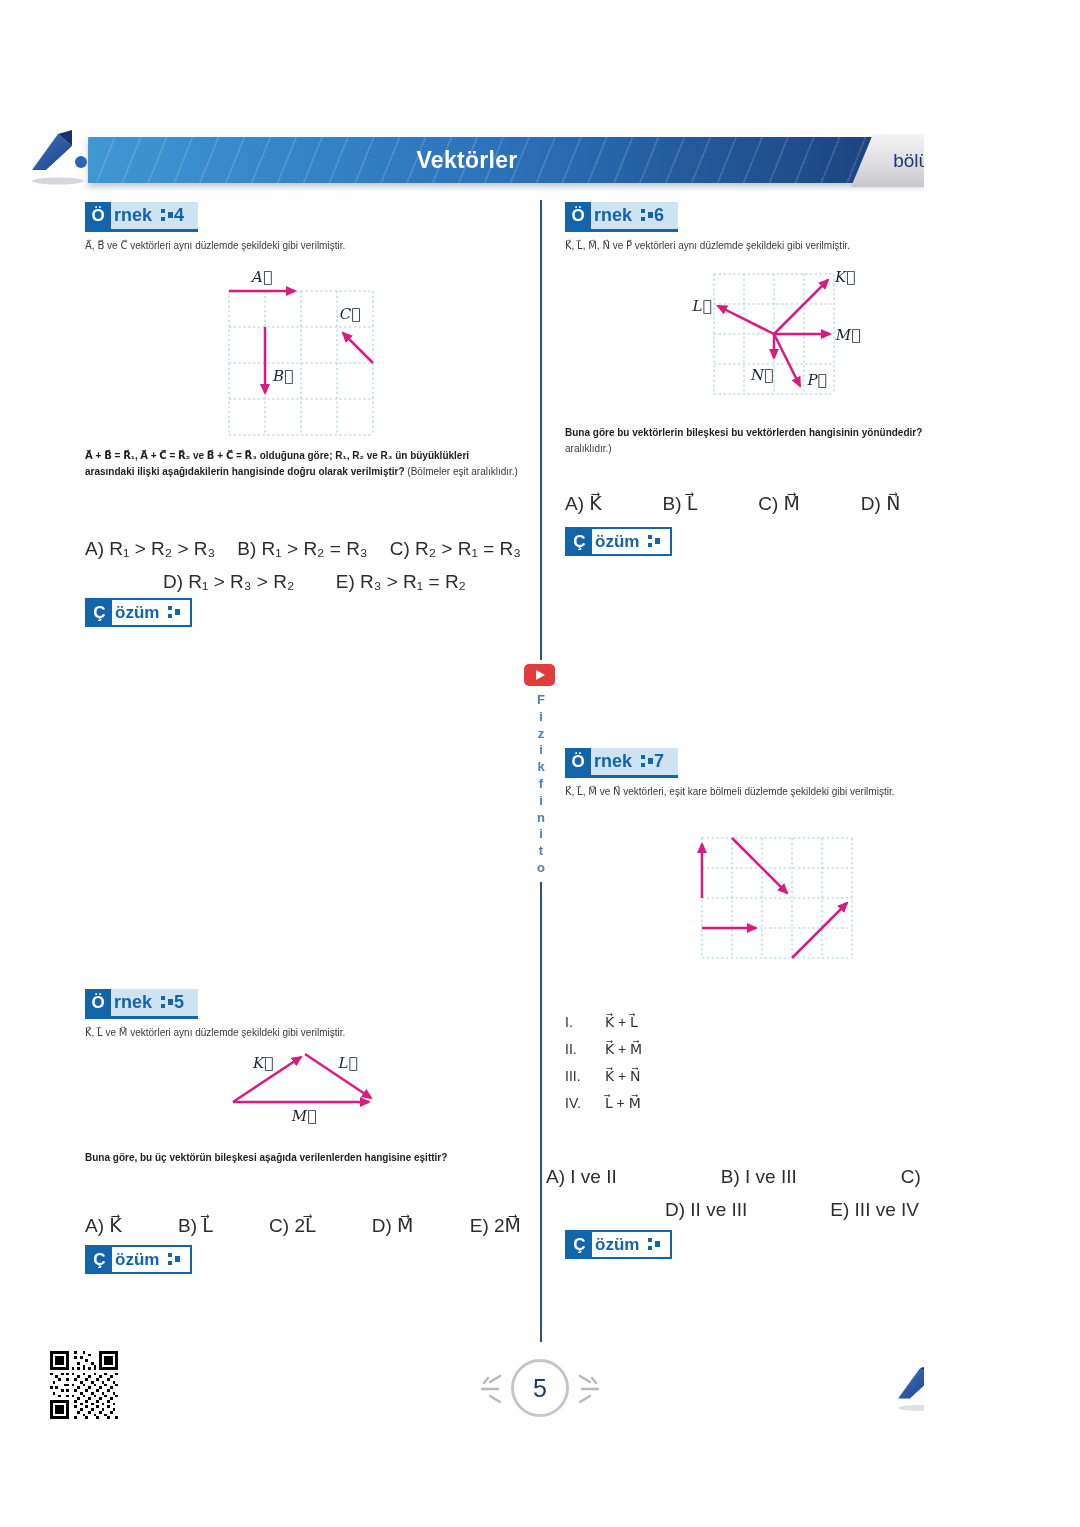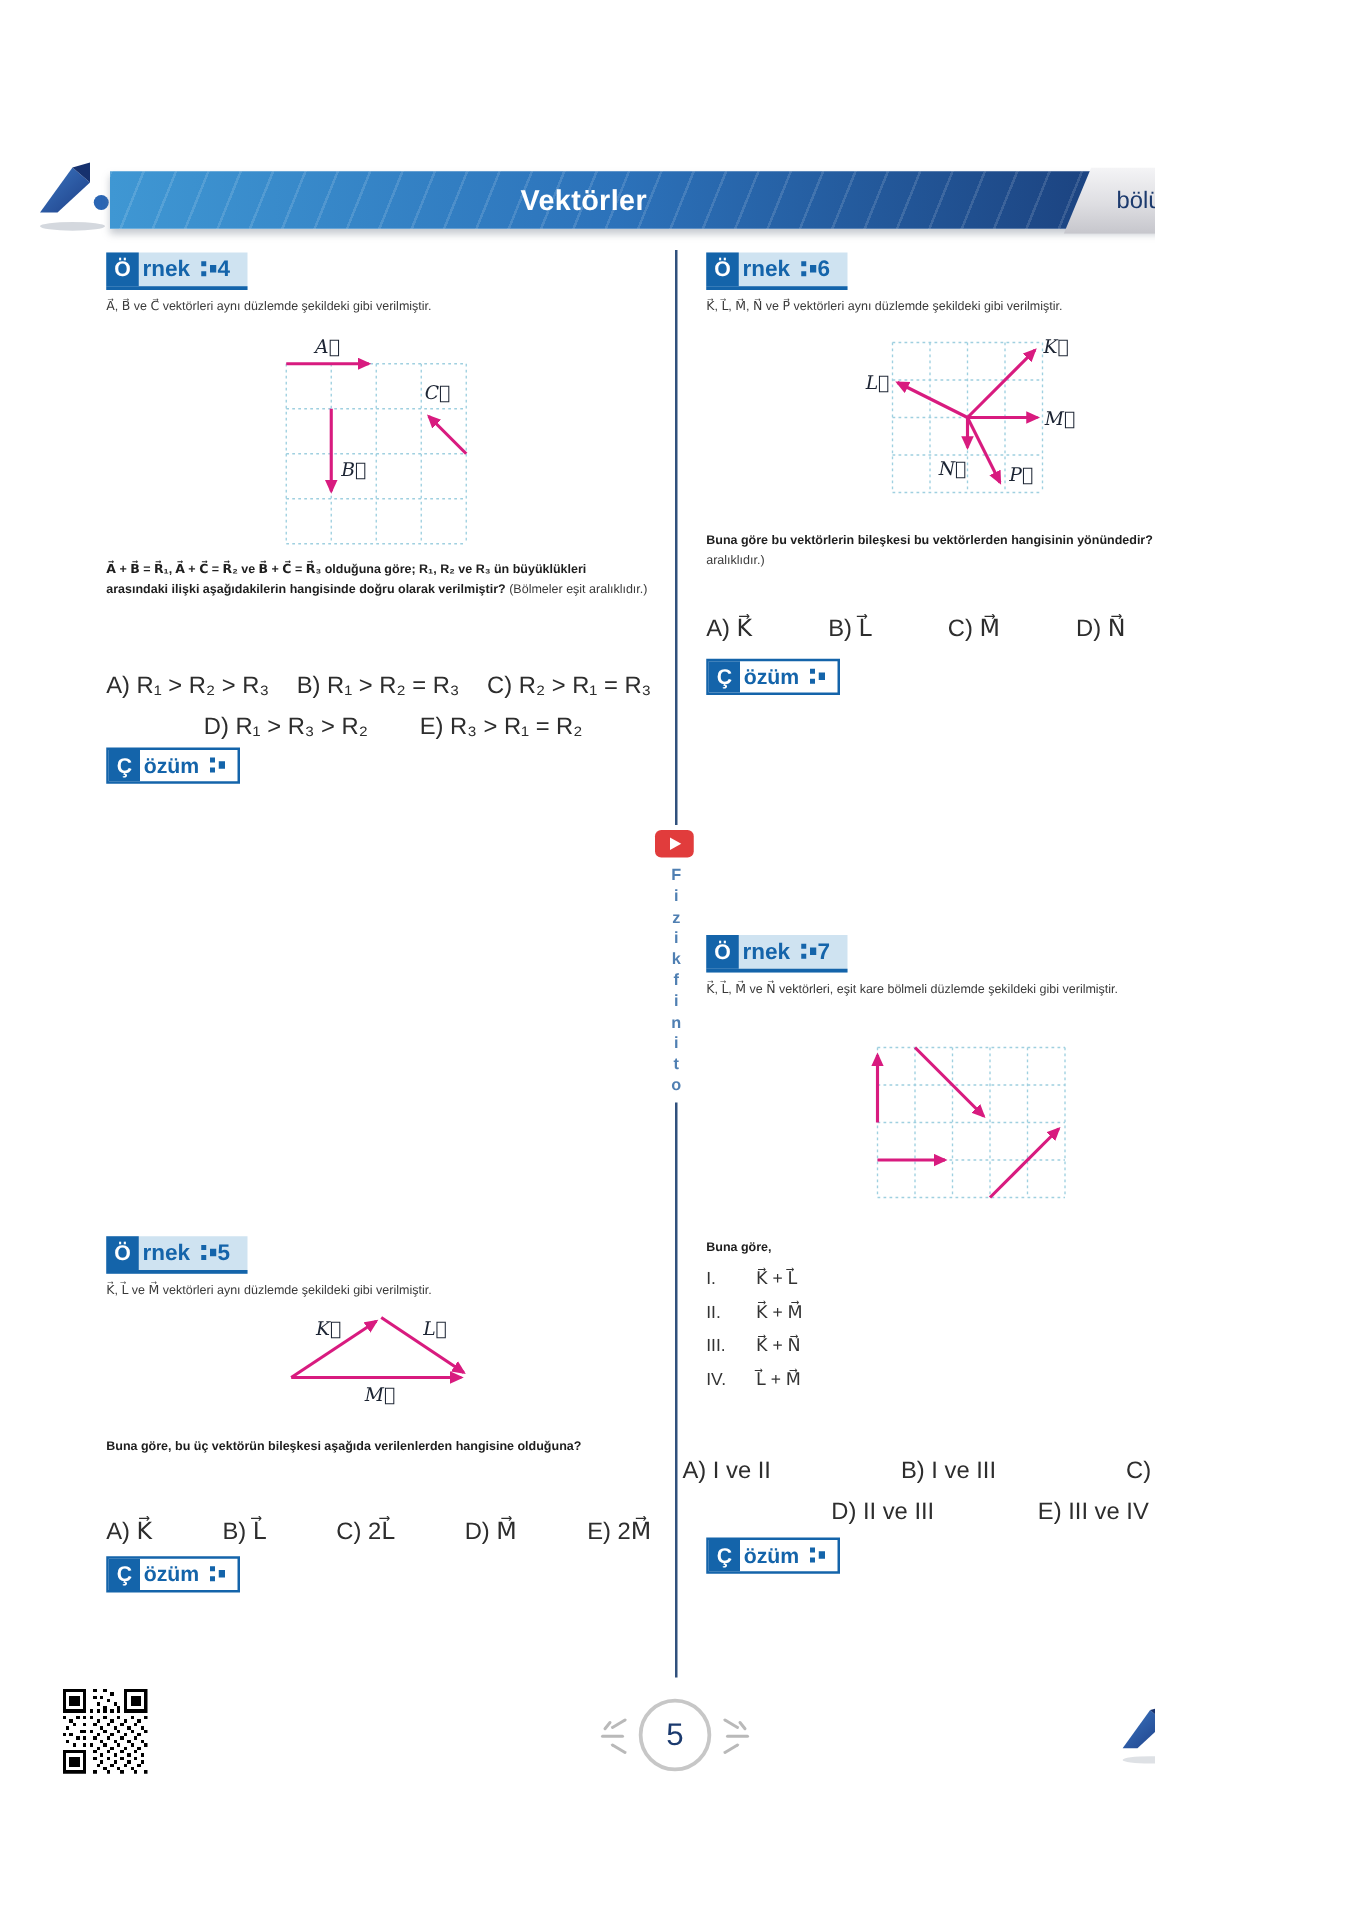--- a/index.html
+++ b/index.html
@@ -197,21 +197,21 @@
       </defs>
     <line class="vec" x1="78" y1="72" x2="146" y2="27" marker-end="url(#m5)"></line>
     <line class="vec" x1="150" y1="24" x2="216" y2="68" marker-end="url(#m5)"></line>
     <line class="vec" x1="78" y1="72" x2="214" y2="72" marker-end="url(#m5)"></line>
     <text class="vl" x="108" y="38" text-anchor="middle">K⃗</text>
     <text class="vl" x="193" y="38" text-anchor="middle">L⃗</text>
     <text class="vl" x="149" y="91" text-anchor="middle">M⃗</text>
   </svg>
 
   <p class="txt" style="left:85px;top:1140px;">
-    <span class="bold">Buna göre, bu üç vektörün bileşkesi aşağıda verilenlerden hangisine olduğuna?</span>
+    <span class="bold">Buna göre, bu üç vektörün bileşkesi aşağıda verilenlerden hangisine eşittir?</span>
   </p>
 
   <div class="optrow" style="left:85px;top:1214px;width:436px;">
     <span>A) K⃗</span>
     <span>B) L⃗</span>
     <span>C) 2L⃗</span>
     <span>D) M⃗</span>
     <span>E) 2M⃗</span>
   </div>
 
@@ -301,21 +301,20 @@
     <line class="vec" x1="62" y1="74" x2="62" y2="20" marker-end="url(#m7)"></line>
     <line class="vec" x1="92" y1="14" x2="147" y2="69" marker-end="url(#m7)"></line>
     <line class="vec" x1="62" y1="104" x2="116" y2="104" marker-end="url(#m7)"></line>
     <line class="vec" x1="152" y1="134" x2="207" y2="79" marker-end="url(#m7)"></line>
     <text class="vl" x="46" y="30" text-anchor="middle"></text>
     <text class="vl" x="112" y="64" text-anchor="middle"></text>
     <text class="vl" x="103" y="122" text-anchor="middle"></text>
     <text class="vl" x="224" y="84" text-anchor="middle"></text>
   </svg>
 
-  <p class="txt bold" style="left:565px;top:981px;">Buna göre,</p>
 
   <div class="litem" style="left:565px;top:1014px;">
     <span class="lnum">I.</span>
     <span>K⃗ + L⃗</span>
   </div>
   <div class="litem" style="left:565px;top:1041px;">
     <span class="lnum">II.</span>
     <span>K⃗ + M⃗</span>
   </div>
   <div class="litem" style="left:565px;top:1068px;">

